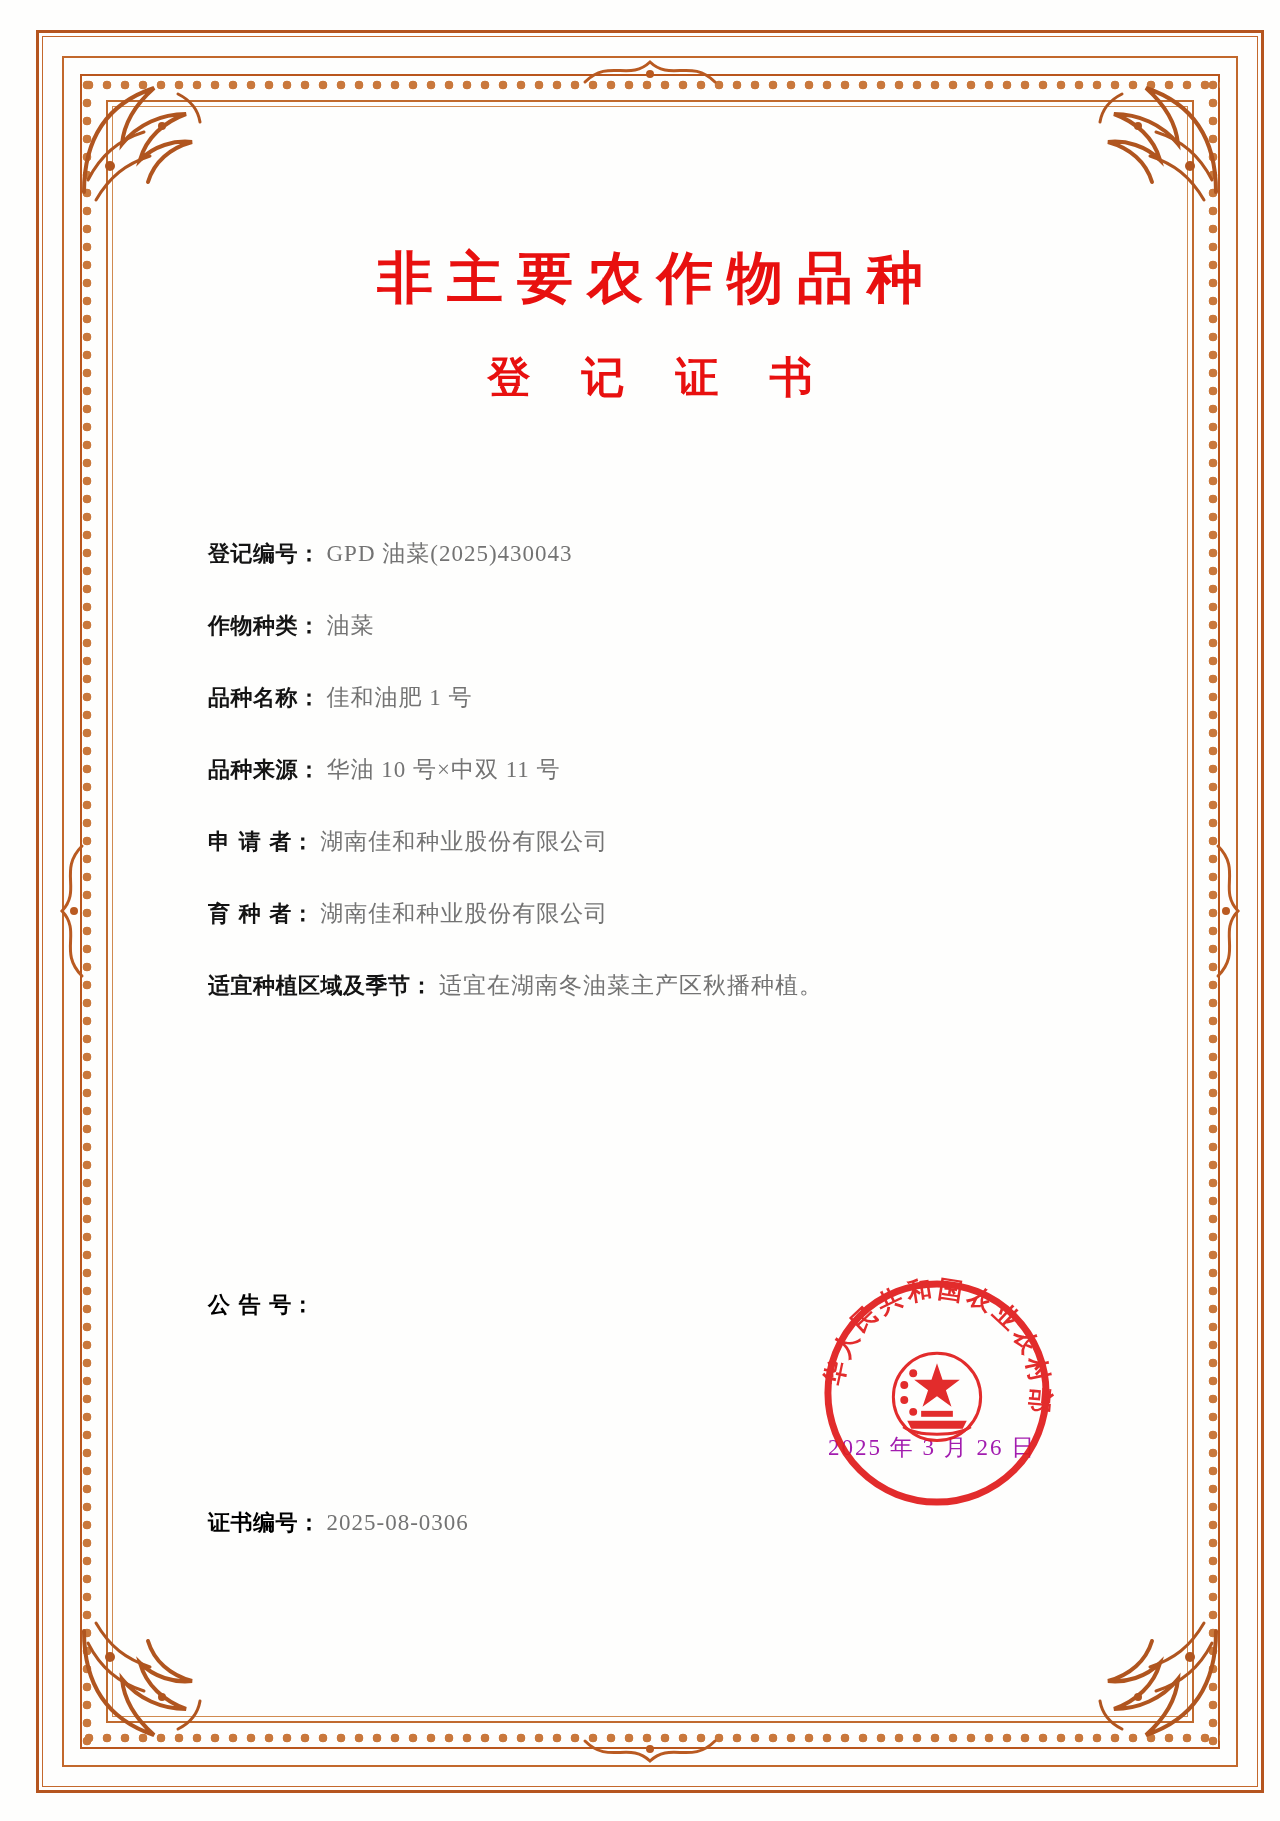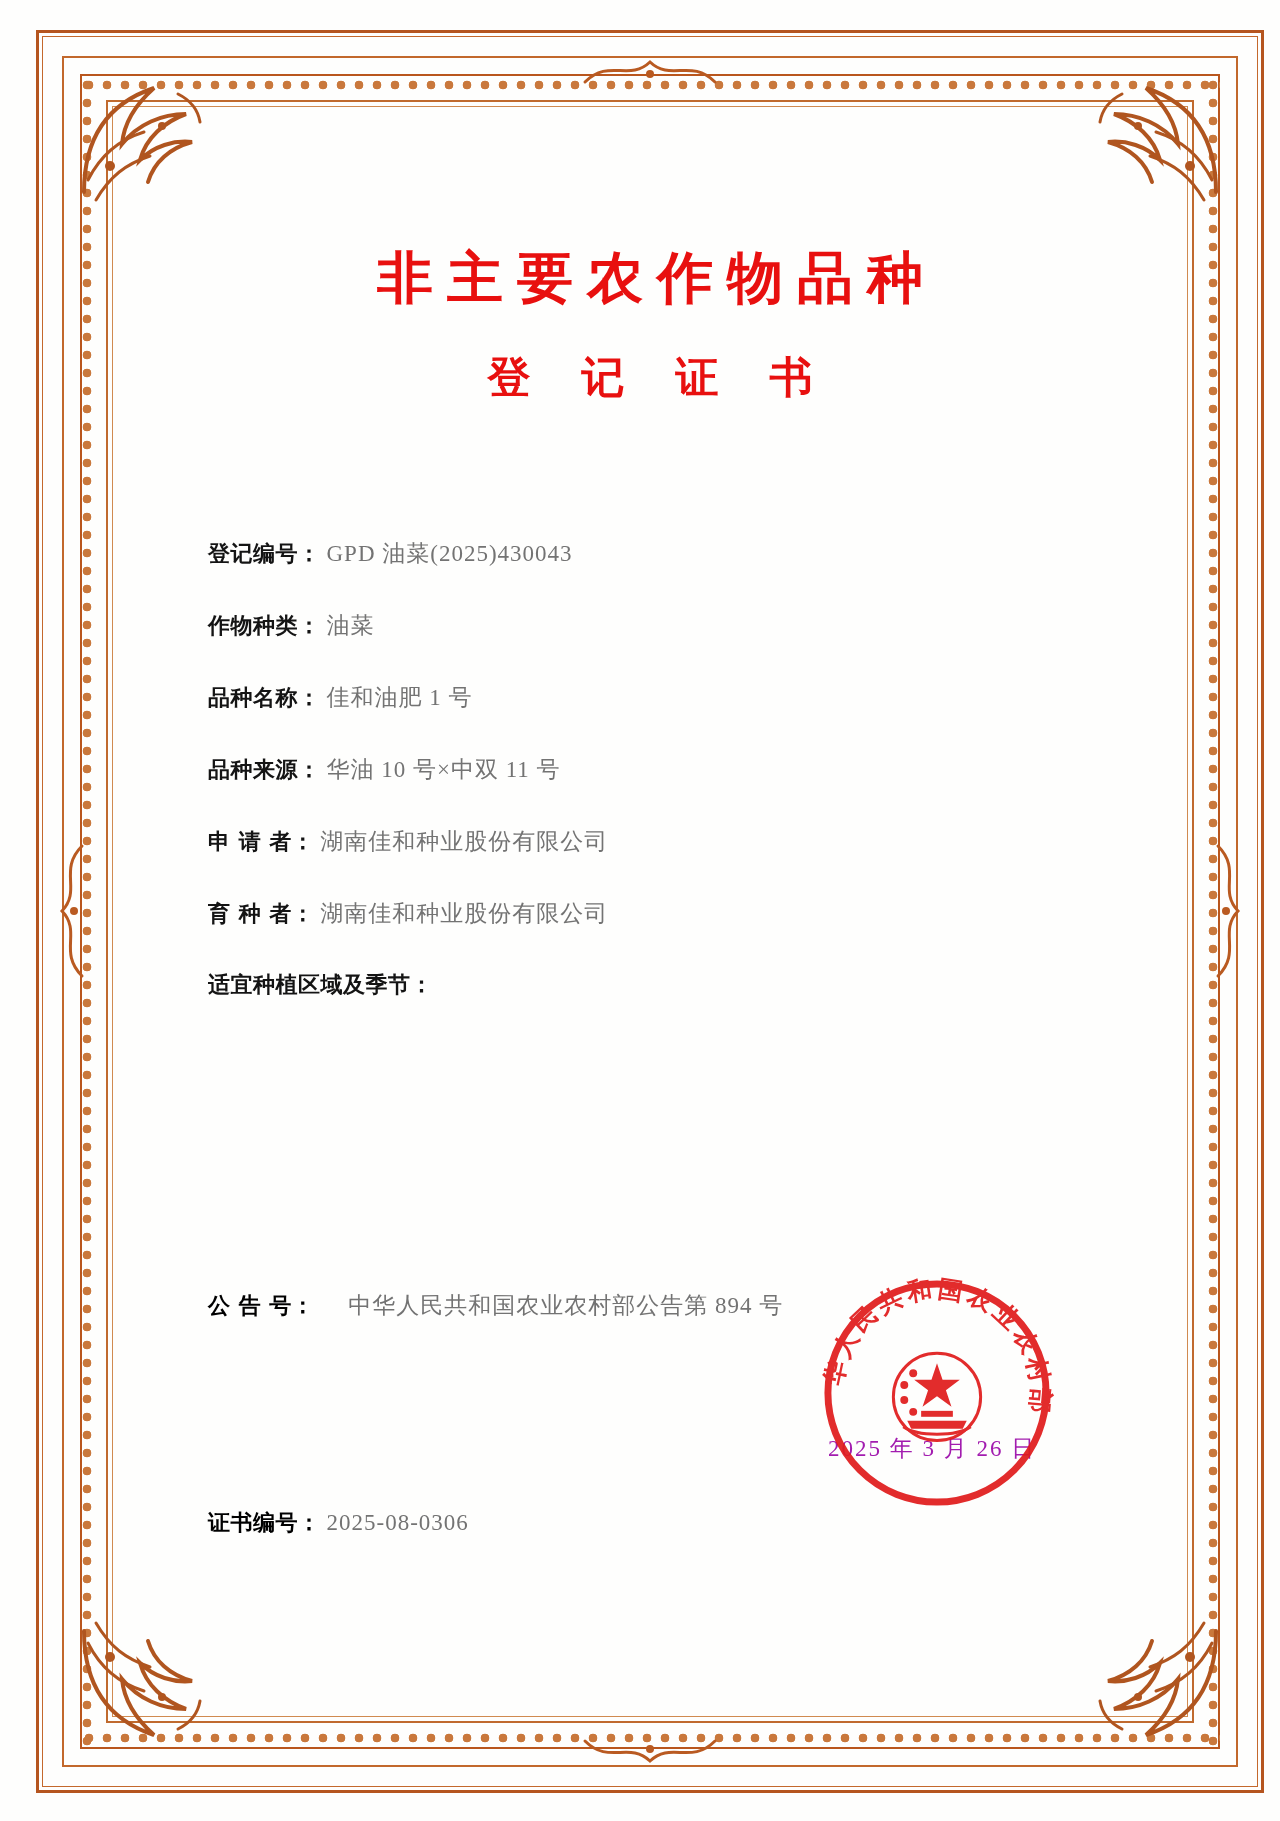--- a/index.html
+++ b/index.html
@@ -331,27 +331,27 @@
     <div class="field-row">
       <span class="field-label">申 请 者：</span>
       <span class="field-value">湖南佳和种业股份有限公司</span>
     </div>
     <div class="field-row">
       <span class="field-label">育 种 者：</span>
       <span class="field-value">湖南佳和种业股份有限公司</span>
     </div>
     <div class="field-row">
       <span class="field-label">适宜种植区域及季节：</span>
+      <span class="field-value">适宜在湖南冬油菜主产区秋播种植。</span>
     </div>
   </div>
 
   <div class="notice-block">
     <div class="notice-row">
       <span class="field-label">公 告 号：</span>
-      <span class="field-value">中华人民共和国农业农村部公告第 894 号</span>
     </div>
     <div class="date-row">2025 年 3 月 26 日</div>
   </div>
 
   <div class="certno-row">
     <span class="field-label">证书编号：</span>
     <span class="field-value">2025-08-0306</span>
   </div>
 
   <div class="seal">

